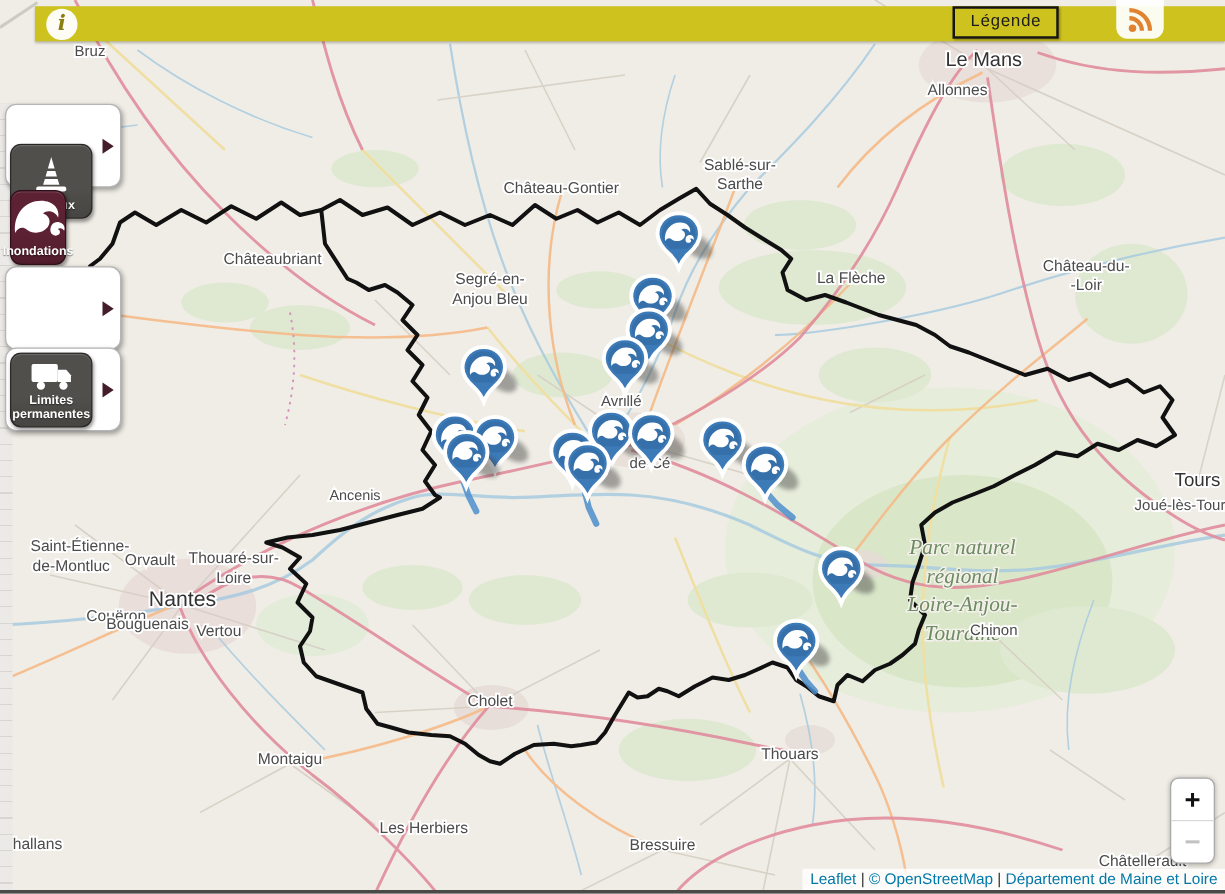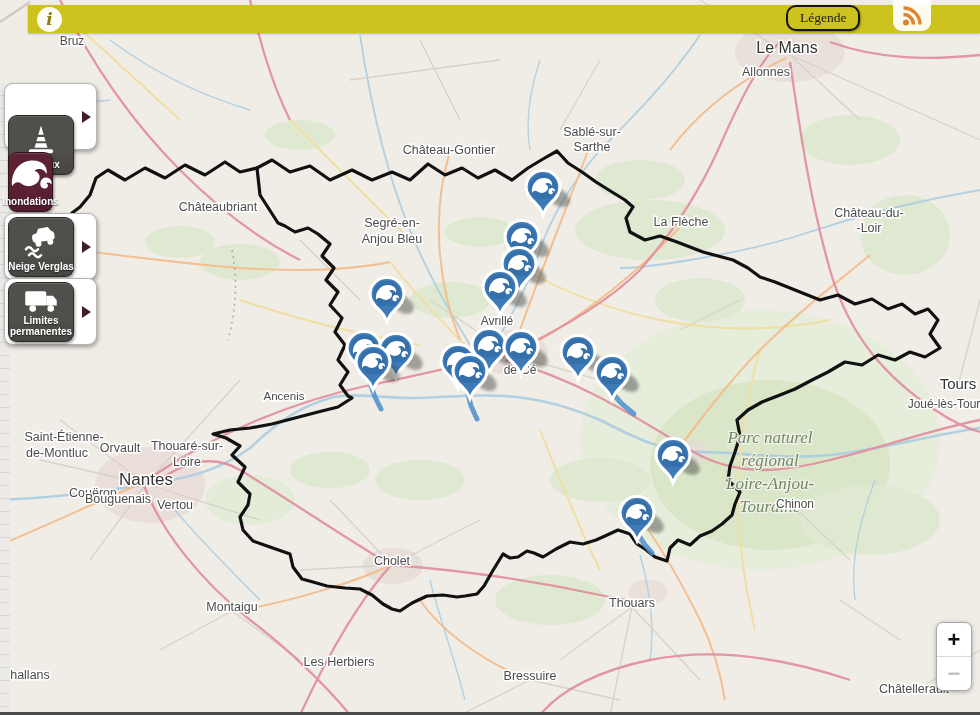--- a/index.html
+++ b/index.html
@@ -20,22 +20,22 @@
 
   
   #banner{position:absolute;left:28px;right:0;top:5px;height:28px;background:#cdc21e;
           display:flex;align-items:center;box-shadow:0 1px 2px rgba(0,0,0,.25);}
   #info-ic{width:25px;height:25px;border-radius:50%;background:#fdfdf6;margin:0 14px 0 9px;
            display:flex;align-items:center;justify-content:center;
            font-family:"DejaVu Serif",serif;font-style:italic;font-weight:bold;font-size:17px;color:#8c7f12;}
   #banner-text{font-size:13.5px;color:#3b3723;}
   #banner-text b{font-weight:bold;}
   #legend-btn{position:absolute;left:734px;top:0;height:26px;padding:0 12px;background:#cdc21e;
-              border:2px solid #141414;border-radius:10px;font-size:13.5px;color:#1c1c1c;
-              font-family:Liberation Serif, serif;cursor:pointer;box-shadow:1px 1px 2px rgba(0,0,0,.35);margin-left:24px;}
+              border:2px solid #141414;border-radius:0;font-size:13.5px;color:#1c1c1c;
+              font-family:Liberation Mono, monospace;cursor:pointer;box-shadow:1px 1px 2px rgba(0,0,0,.35);}
   #rss{position:absolute;left:893px;top:0;width:38px;height:31px;background:rgba(255,255,255,.93);
        border-radius:0 0 9px 9px;display:flex;align-items:center;justify-content:center;cursor:pointer;}
 
   
   .side-card{position:absolute;left:4px;width:91px;height:65px;background:#fff;border:1px solid #b5b5b5;
              border-radius:9px;box-shadow:1px 2px 4px rgba(0,0,0,.35);cursor:pointer;}
   .side-card .arrow{position:absolute;right:5px;top:50%;transform:translateY(-50%);
                     width:0;height:0;border-left:9px solid #441d2a;border-top:6px solid transparent;
                     border-bottom:6px solid transparent;}
   .side-btn{position:absolute;left:8px;width:66px;height:60px;border-radius:9px;cursor:pointer;
@@ -332,35 +332,20 @@
             <use href="#wave-glyph"></use>
           </g>
       </svg>
     </span>
     <span class="lbl">Inondations</span>
   </div>
 
   <div class="side-card" style="top:213px">
     <span class="arrow"></span>
   </div>
-  <div class="side-btn" style="top: 217px; background: linear-gradient(rgb(80, 79, 75) 60%, rgba(0, 0, 0, 0.12)), rgb(80, 79, 75);">
-    <span class="ic">
-      <svg width="42" height="36" viewBox="0 0 26 24">
-        <g transform="rotate(-10 13 9)" fill="#fff">
-          <rect x="7" y="6.5" width="15" height="6" rx="2.5"></rect>
-          <path d="M10,7 L12,3.5 H18.5 L20.5,7 Z"></path>
-          <circle cx="10.5" cy="13.5" r="2"></circle>
-          <circle cx="18.5" cy="13.5" r="2"></circle>
-        </g>
-        <path d="M3,17.5 q2,-2.6 4,0 t4,0" fill="none" stroke="#fff" stroke-width="1.7" stroke-linecap="round"></path>
-        <path d="M5,21.5 q2,-2.6 4,0 t4,0" fill="none" stroke="#fff" stroke-width="1.7" stroke-linecap="round"></path>
-      </svg>
-    </span>
-    <span class="lbl">Neige Verglas</span>
-  </div>
 
   <div class="side-card" style="top:278px">
     <span class="arrow"></span>
   </div>
   <div class="side-btn" style="top: 282px; background: linear-gradient(rgb(80, 79, 75) 60%, rgba(0, 0, 0, 0.12)), rgb(80, 79, 75);">
     <span class="ic">
       <svg width="40" height="30" viewBox="0 0 26 20" fill="#fff">
         <rect x="2.5" y="3.5" width="14" height="9.5" rx="1"></rect>
         <path d="M16.5,6.5 H21 L23.5,9.5 V13 H16.5 Z"></path>
         <circle cx="7.5" cy="15" r="2.2"></circle>
@@ -368,14 +353,15 @@
       </svg>
     </span>
     <span class="lbl wrap">Limites permanentes</span>
   </div>
 
   <div id="zoomctl">
     <div id="zoom-in">+</div>
     <div id="zoom-out">−</div>
   </div>
 
+  <div id="attrib"><a>Leaflet</a> | <a>© OpenStreetMap</a> | <a>Département de Maine et Loire</a></div>
 
 </div>
 
 </body></html>

